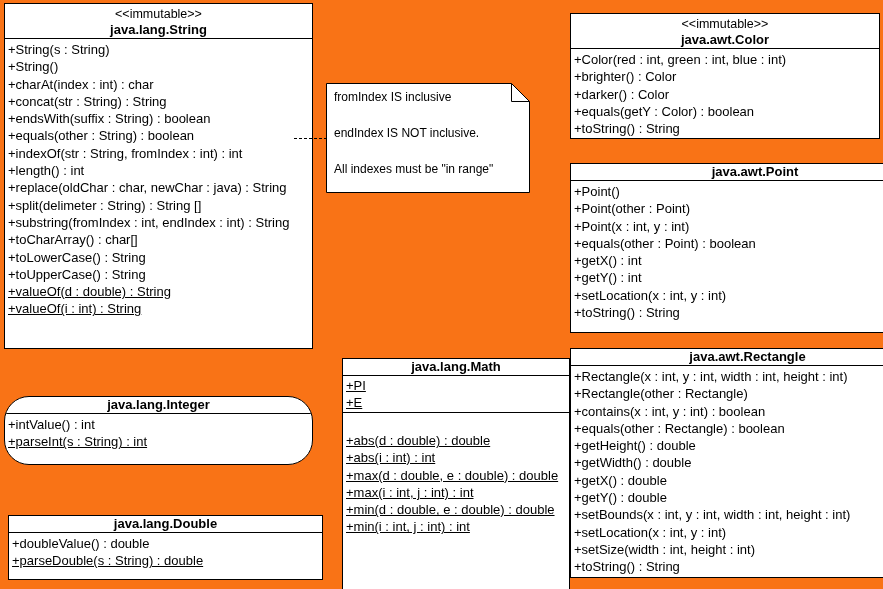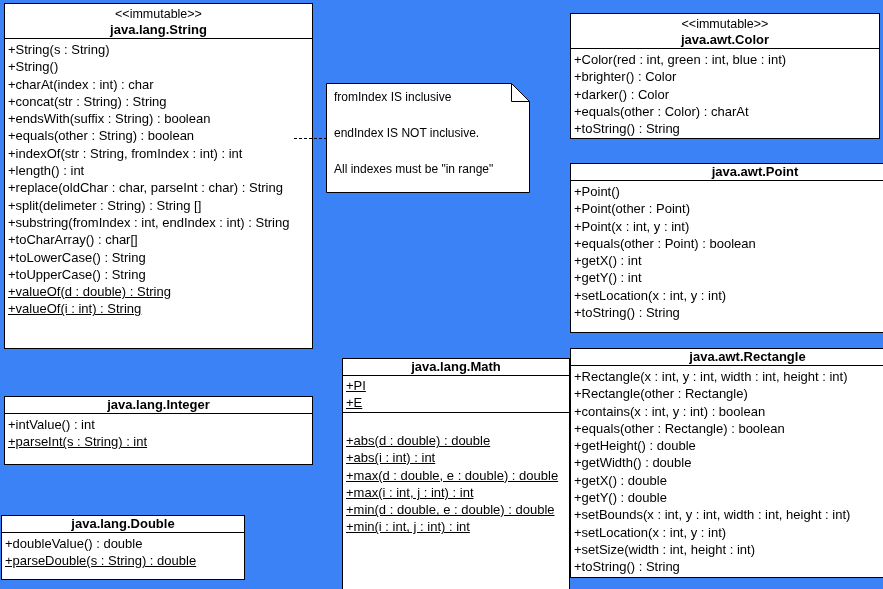--- a/index.html
+++ b/index.html
@@ -1,18 +1,18 @@
 <!DOCTYPE html>
 <html><head>
 <meta charset="utf-8">
 <style>
   * { margin:0; padding:0; box-sizing:border-box; }
   html,body { background:#fff; }
   body { font-family:"Liberation Sans", sans-serif; color:#000; }
-  #canvas { position:relative; width:883px; height:589px; background:#3b82f6; overflow:hidden; }
+  #canvas { position:relative; width:883px; height:589px; background:#f97316; overflow:hidden; }
 
   .cls { position:absolute; background:#fff; border:1px solid #000; overflow:hidden; }
 
   
   .hd2 { height:35px; border-bottom:1px solid #000; text-align:center; padding-top:3px; }
   .hd2 .st { font-size:12.5px; line-height:15px; }
   .hd2 .nm { font-size:13px; font-weight:bold; line-height:16px; }
 
   
   .hd1 { height:17px; border-bottom:1px solid #000; text-align:center;
@@ -47,40 +47,40 @@
     </div>
     <div class="bd">
         <div class="mm">+String(s : String)</div>
         <div class="mm">+String()</div>
         <div class="mm">+charAt(index : int) : char</div>
         <div class="mm">+concat(str : String) : String</div>
         <div class="mm">+endsWith(suffix : String) : boolean</div>
         <div class="mm">+equals(other : String) : boolean</div>
         <div class="mm">+indexOf(str : String, fromIndex : int) : int</div>
         <div class="mm">+length() : int</div>
-        <div class="mm">+replace(oldChar : char, parseInt : char) : String</div>
+        <div class="mm">+replace(oldChar : char, newChar : java) : String</div>
         <div class="mm">+split(delimeter : String) : String []</div>
         <div class="mm">+substring(fromIndex : int, endIndex : int) : String</div>
         <div class="mm">+toCharArray() : char[]</div>
         <div class="mm">+toLowerCase() : String</div>
         <div class="mm">+toUpperCase() : String</div>
         <div class="mm static">+valueOf(d : double) : String</div>
         <div class="mm static">+valueOf(i : int) : String</div>
       </div>
   </div>
 
-  <div class="cls" style="left:4px; top:396px; width:309px; height:69px;">
+  <div class="cls" style="left:4px; top:396px; width:309px; height:69px;border-radius:25px;">
     <div class="hd1">java.lang.Integer</div>
     <div class="bd">
         <div class="mm">+intValue() : int</div>
         <div class="mm static">+parseInt(s : String) : int</div>
       </div>
   </div>
 
-  <div class="cls" style="left:1px; top:515px; width:244px; height:65px;">
+  <div class="cls" style="left:8px; top:515px; width:315px; height:65px;">
     <div class="hd1">java.lang.Double</div>
     <div class="bd">
         <div class="mm">+doubleValue() : double</div>
         <div class="mm static">+parseDouble(s : String) : double</div>
       </div>
   </div>
 
   <div class="anchor"></div>
 
   <div class="note">
@@ -113,21 +113,21 @@
 
   <div class="cls" style="left:570px; top:13px; width:310px; height:126px;">
     <div class="hd2">
       <div class="st">&lt;&lt;immutable&gt;&gt;</div>
       <div class="nm">java.awt.Color</div>
     </div>
     <div class="bd">
         <div class="mm">+Color(red : int, green : int, blue : int)</div>
         <div class="mm">+brighter() : Color</div>
         <div class="mm">+darker() : Color</div>
-        <div class="mm">+equals(other : Color) : charAt</div>
+        <div class="mm">+equals(getY : Color) : boolean</div>
         <div class="mm">+toString() : String</div>
       </div>
   </div>
 
   <div class="cls" style="left:570px; top:163px; width:370px; height:170px;">
     <div class="hd1">java.awt.Point</div>
     <div class="bd">
         <div class="mm">+Point()</div>
         <div class="mm">+Point(other : Point)</div>
         <div class="mm">+Point(x : int, y : int)</div>

